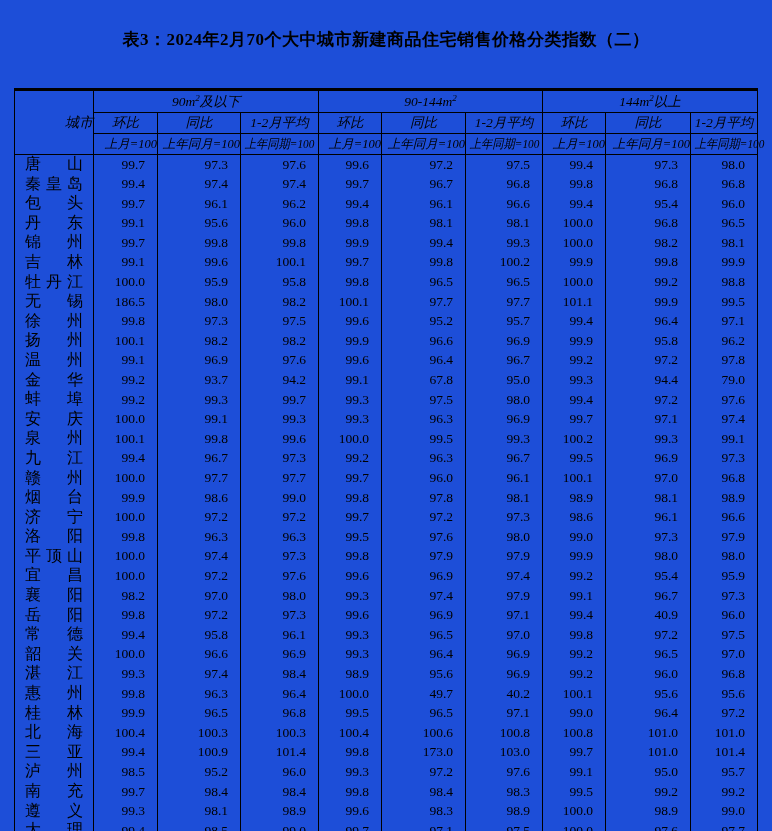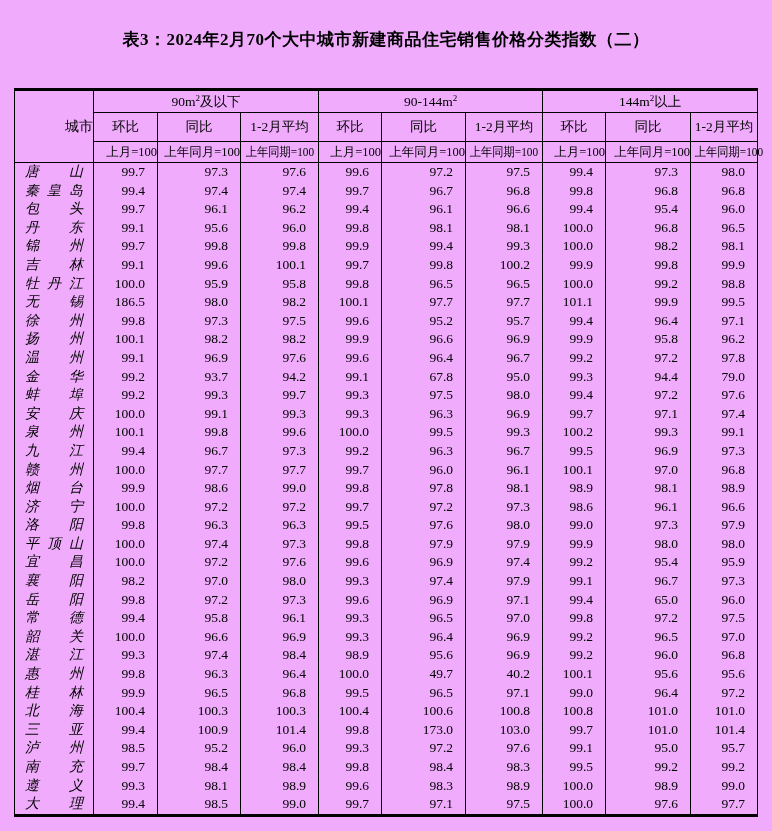--- a/index.html
+++ b/index.html
@@ -1,21 +1,21 @@
 <!DOCTYPE html>
 <html><head>
 <meta charset="utf-8">
 <style>
   * { margin: 0; padding: 0; box-sizing: border-box; }
   html, body { background: #ffffff; }
   .page {
     position: relative;
     width: 772px;
     height: 831px;
-    background: #f0abfc;
+    background: #1d4ed8;
     overflow: hidden;
     font-family: "Liberation Serif", "DejaVu Serif", serif;
     color: #000000;
   }
   .title {
     padding-top: 28px;
     text-align: center;
     font-size: 17px;
     font-weight: bold;
     letter-spacing: 0.5px;
@@ -30,23 +30,24 @@
     border-bottom: 3px solid #000;
   }
   thead th {
     border: 1px solid #000;
     font-weight: normal;
     font-size: 13.5px;
     text-align: center;
     white-space: nowrap;
     overflow: visible;
     padding: 0;
+    font-style: italic;
   }
   thead tr.grp-row th { height: 23px; }
-  thead tr.metric-row th { height: 29px; }
+  thead tr.metric-row th { height: 21px; }
   thead tr.base-row th { height: 21px; text-align: right; }
   thead th sup { font-size: 9px; vertical-align: super; line-height: 0; }
   thead th.city-hdr { font-size: 14px; text-align: right; }
   .base-row th span {
     display: inline-block;
     font-size: 12.5px;
     white-space: nowrap;
   }
   .base-row th span.condensed { transform: scaleX(0.9); transform-origin: center; }
   tbody td {
@@ -59,22 +60,21 @@
     white-space: nowrap;
     overflow: hidden;
   }
   tbody td.num { text-align: right; padding-right: 12px; }
   tbody td.city { text-align: center; }
   tbody td.city .city-name {
     display: inline-block;
     width: 58px;
     text-align: justify;
     text-align-last: justify;
-    font-size: 14px;
-    font-style: italic;
+    font-size: 16px;
   }
 </style>
 </head>
 <body>
 
 <div class="page">
 
   <div class="title">表3：2024年2月70个大中城市新建商品住宅销售价格分类指数（二）</div>
 
   <table class="idx">
@@ -399,21 +399,21 @@
         </tr>
         <tr>
           <td class="city"><span class="city-name">岳阳</span></td>
           <td class="num">99.8</td>
           <td class="num">97.2</td>
           <td class="num">97.3</td>
           <td class="num">99.6</td>
           <td class="num">96.9</td>
           <td class="num">97.1</td>
           <td class="num">99.4</td>
-          <td class="num">65.0</td>
+          <td class="num">40.9</td>
           <td class="num">96.0</td>
         </tr>
         <tr>
           <td class="city"><span class="city-name">常德</span></td>
           <td class="num">99.4</td>
           <td class="num">95.8</td>
           <td class="num">96.1</td>
           <td class="num">99.3</td>
           <td class="num">96.5</td>
           <td class="num">97.0</td>

